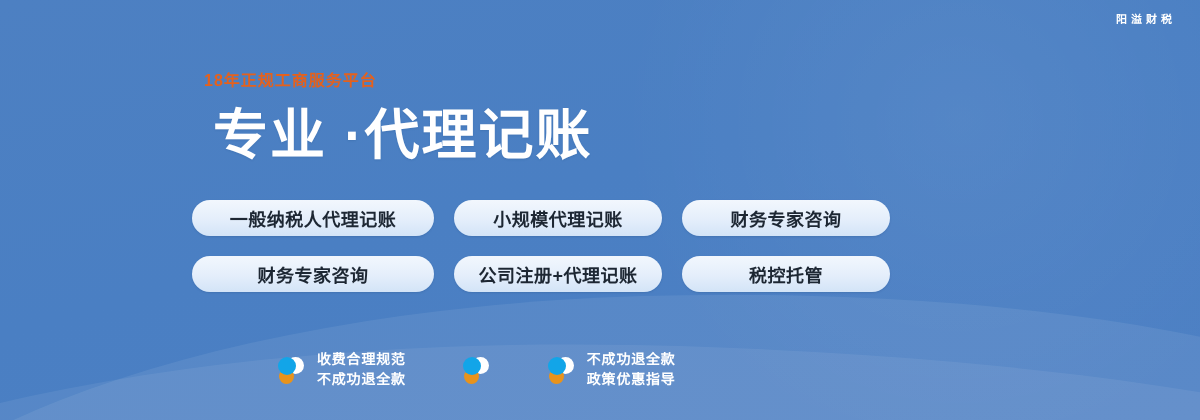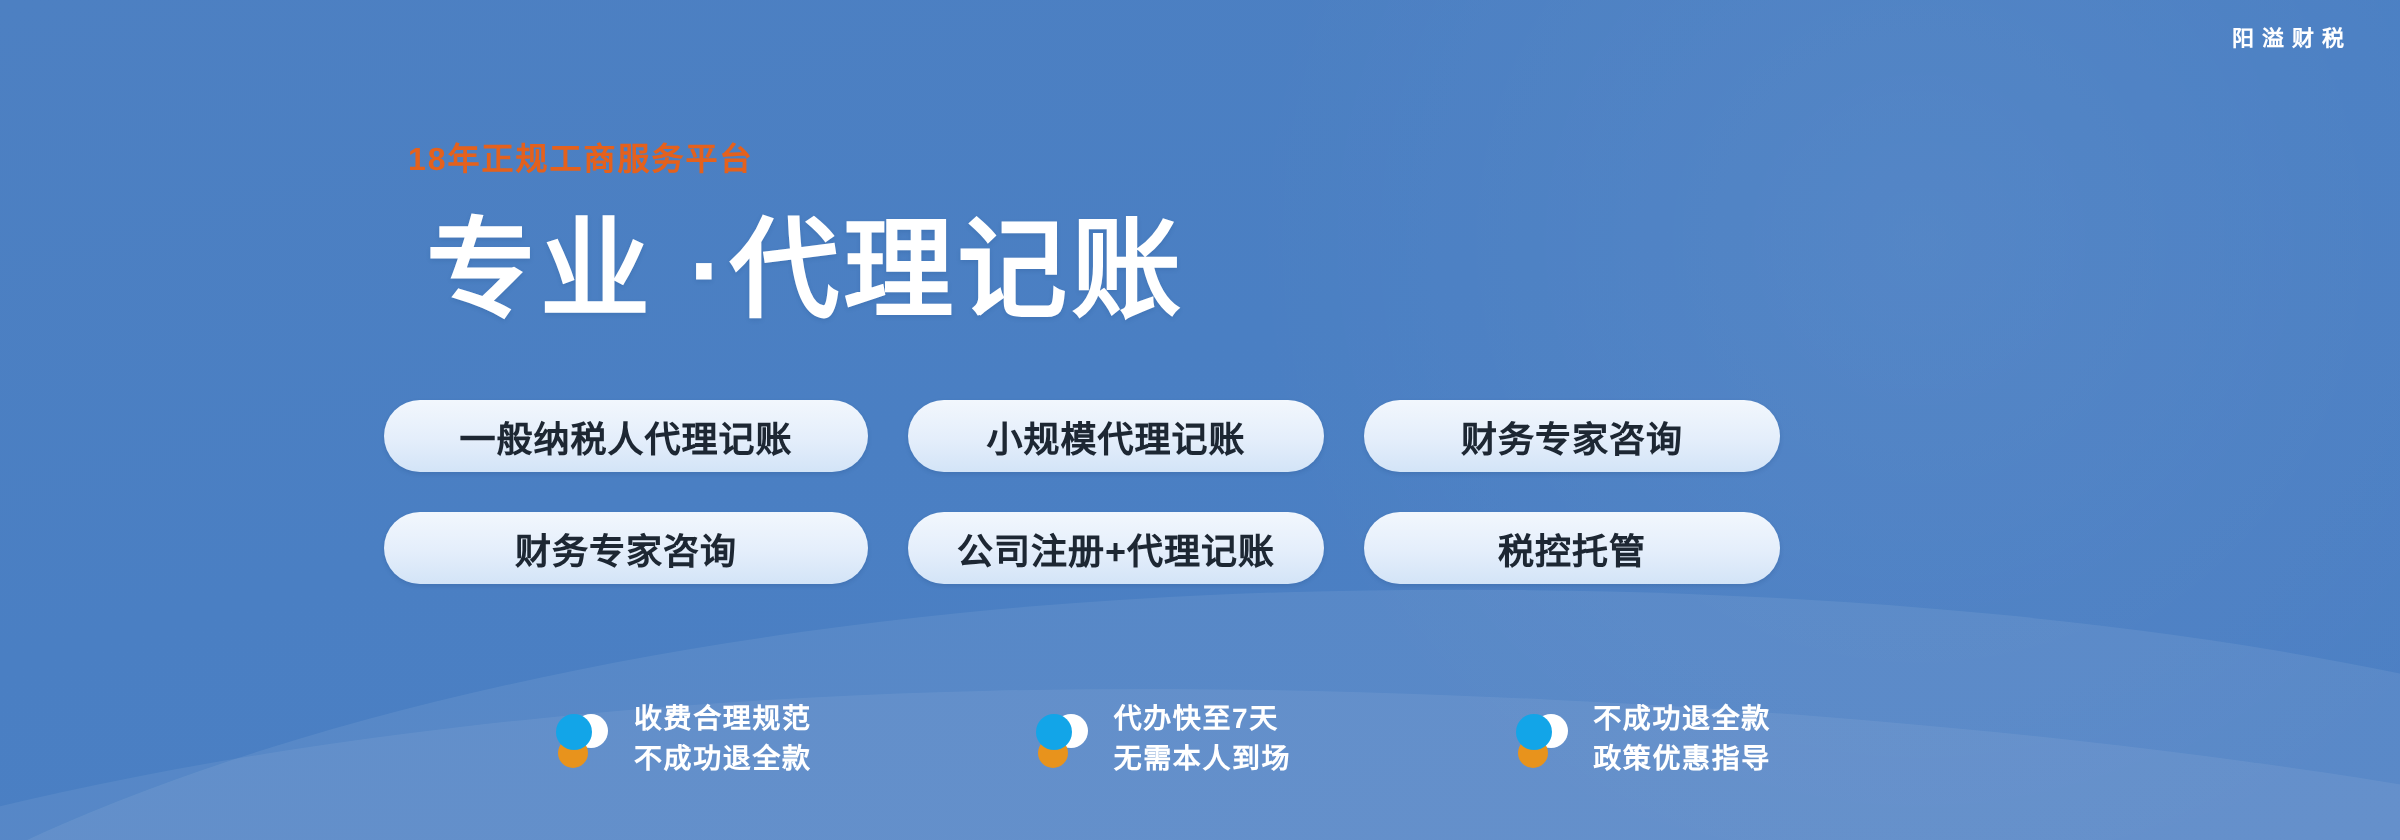--- a/index.html
+++ b/index.html
@@ -141,21 +141,21 @@
     white-space: nowrap;
     box-shadow: 0 1px 2px rgba(26, 62, 110, 0.18);
   }
 
   
   .features {
     position: absolute;
     left: 276px;
     top: 350px;
     display: flex;
-    gap: 110px;
+    gap: 55px;
   }
   .feature {
     display: flex;
     align-items: center;
     gap: 11px;
   }
   .feature-icon {
     position: relative;
     width: 30px;
     height: 30px;
@@ -237,24 +237,20 @@
         <span>不成功退全款</span>
       </span>
     </div>
 
     <div class="feature">
       <span class="feature-icon">
         <span class="dot-white"></span>
         <span class="dot-orange"></span>
         <span class="dot-blue"></span>
       </span>
-      <span class="feature-text">
-        <span>代办快至7天</span><br>
-        <span>无需本人到场</span>
-      </span>
     </div>
 
     <div class="feature">
       <span class="feature-icon">
         <span class="dot-white"></span>
         <span class="dot-orange"></span>
         <span class="dot-blue"></span>
       </span>
       <span class="feature-text">
         <span>不成功退全款</span><br>

